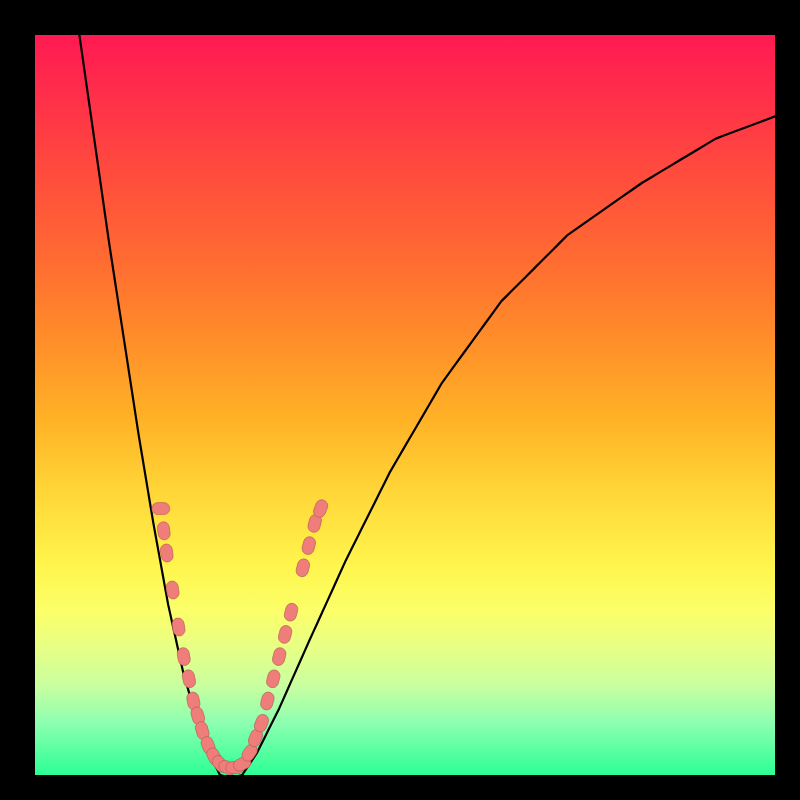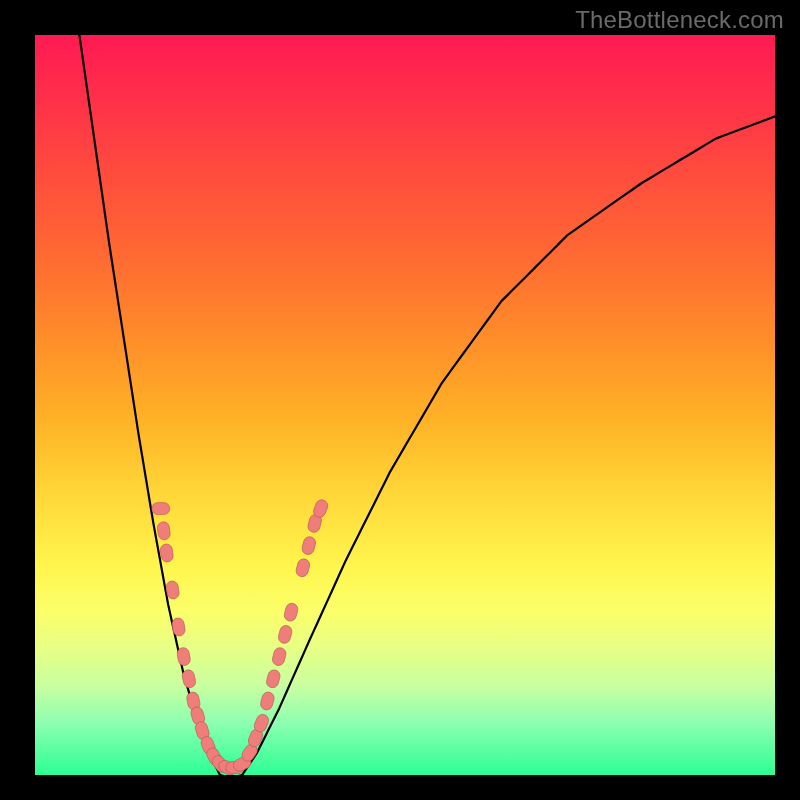--- a/index.html
+++ b/index.html
@@ -158,14 +158,13 @@
           <rect x="-9" y="-6" width="18" height="12" rx="6" ry="6" class="dot"></rect>
         </g>
         <g transform="translate(279.72,488.40) rotate(-75.1)">
           <rect x="-9" y="-6" width="18" height="12" rx="6" ry="6" class="dot"></rect>
         </g>
         <g transform="translate(285.64,473.60) rotate(-68.2)">
           <rect x="-9" y="-6" width="18" height="12" rx="6" ry="6" class="dot"></rect>
         </g>
       </svg>
   </div>
-  <div class="watermark">TheBottleneck.com</div>
 </div>
 
 </body></html>

